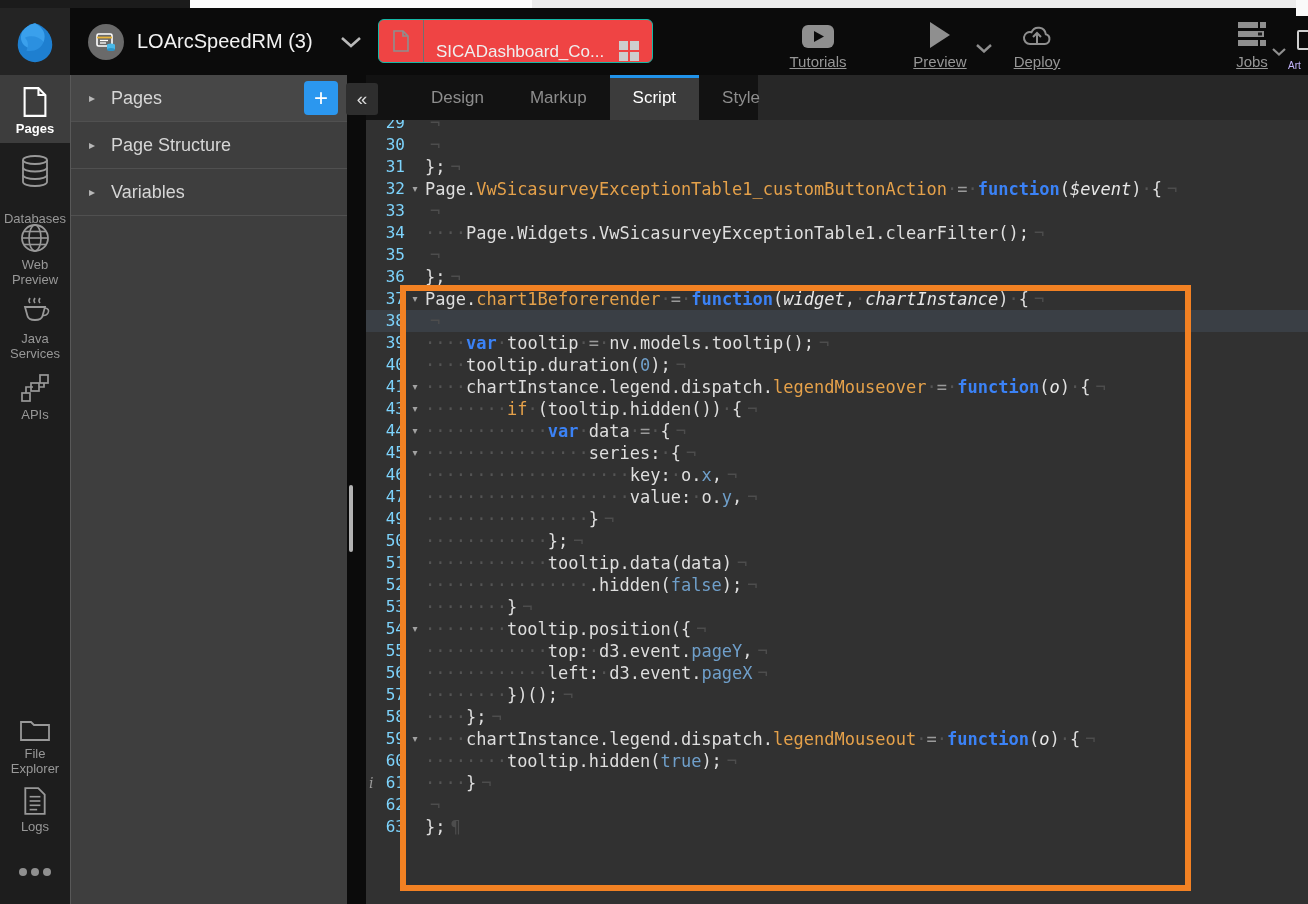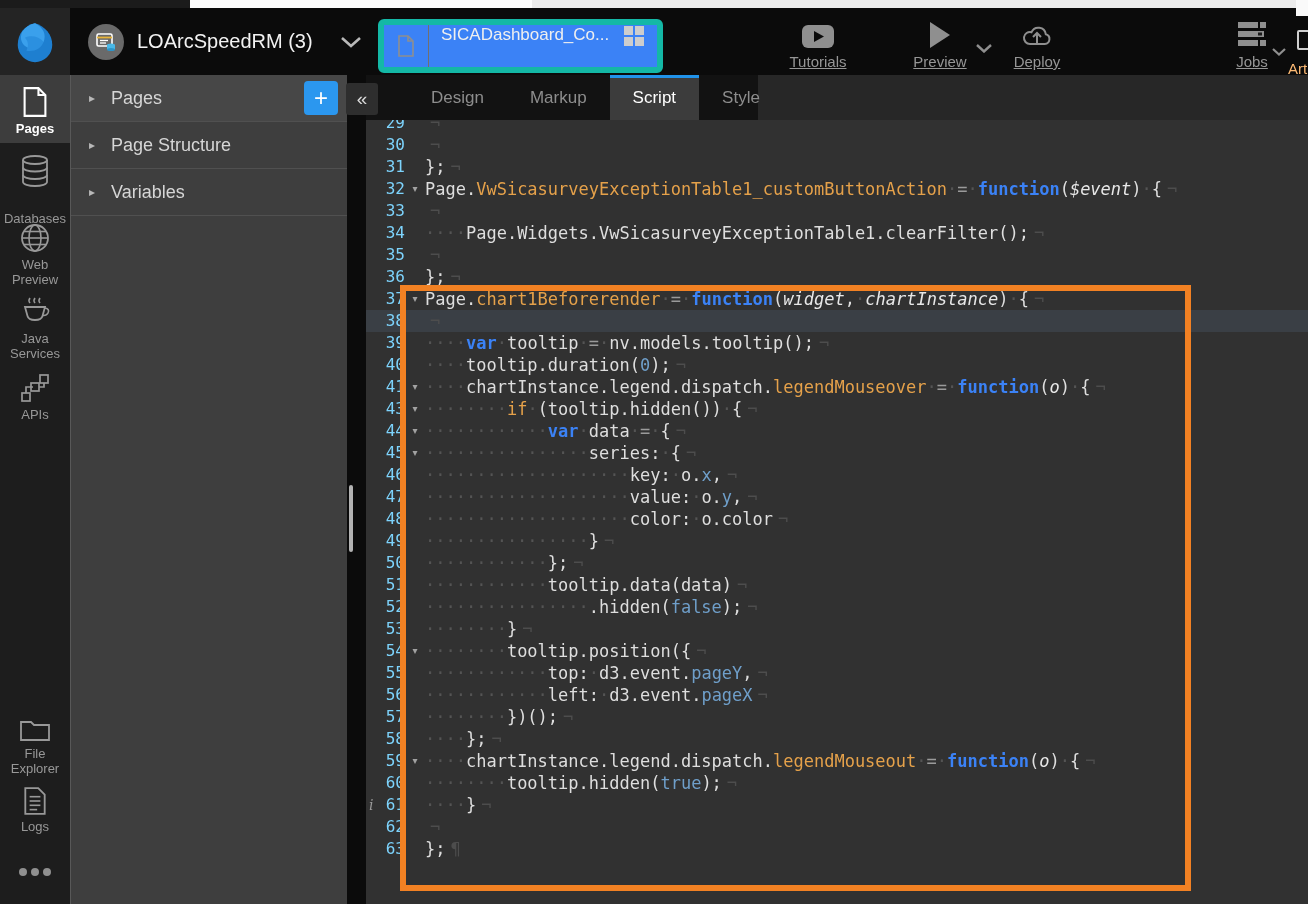--- a/index.html
+++ b/index.html
@@ -12,28 +12,28 @@
   .ts-white{position:absolute;top:0;left:190px;width:342px;height:8px;background:#fdfdfd;border-bottom:1px solid #d8d8d8;}
   .ts-corner{position:absolute;top:0;left:1296px;width:12px;height:16px;background:#fafafa;}
 
   
   header{position:absolute;top:8px;left:0;width:1172px;height:67px;background:#0b0b0b;}
   .logo-tile{position:absolute;left:0;top:0;width:70px;height:67px;background:#242424;display:flex;align-items:center;justify-content:center;}
   .project{position:absolute;left:88px;top:0;height:67px;display:flex;align-items:center;gap:13px;cursor:pointer;}
   .avatar{width:36px;height:36px;border-radius:50%;background:#6a6a6a;display:flex;align-items:center;justify-content:center;}
   .project-name{color:#f2f2f2;font-size:20px;}
   .chev{margin-left:14px;}
-  .page-tab{position:absolute;left:378px;top:11px;height:42px;border:6px solid #14b8a6;border-radius:6px;background:#3b82f6;display:flex;align-items:flex-start;cursor:pointer;}
+  .page-tab{position:absolute;left:378px;top:11px;height:42px;border:1px solid #14b8a6;border-radius:6px;background:#ef4444;display:flex;align-items:flex-end;cursor:pointer;}
   .page-tab .docbox{width:44px;height:42px;border-right:1px solid #707070;display:flex;align-items:center;justify-content:center;}
   .page-tab .label{color:#efefef;font-size:17px;padding:0 14px 0 12px;}
   .page-tab .gridbox{padding-right:12px;display:flex;align-items:center;}
   .hact{position:absolute;top:14px;display:flex;flex-direction:column;align-items:center;gap:5px;color:#969696;font-size:15px;cursor:pointer;text-decoration:underline;}
   .hact .ic{height:26px;display:flex;align-items:flex-end;justify-content:center;}
   .hchev{position:absolute;cursor:pointer;}
-  .art-label{position:absolute;left:1288px;top:52px;color:#fdba74;font-size:15px;white-space:nowrap;}
+  .art-label{position:absolute;left:1288px;top:52px;color:#c4b5fd;font-size:10px;white-space:nowrap;}
   .art-ic{position:absolute;left:1297px;top:22px;width:14px;height:16px;border:2px solid #cfcfcf;border-radius:2px;}
 
   
   .sidebar{position:absolute;left:0;top:75px;width:70px;height:829px;background:#1d1d1d;}
   .nav-item{position:absolute;left:0;width:70px;display:flex;flex-direction:column;align-items:center;gap:4px;color:#989898;font-size:13px;text-align:center;line-height:15px;cursor:pointer;}
   .nav-item svg{flex:none;}
   .nav-item.active{background:#3d3d3d;color:#ffffff;padding-top:12px;}
   .nav-lbl{max-width:64px;}
 
   
@@ -371,25 +371,20 @@
           <span class="ln">46</span>
           <span class="fold"></span>
           <span class="codetext"><span class="t-w">····················</span><span class="t-p">key:</span><span class="t-w">·</span><span class="t-p">o.</span><span class="t-b">x</span><span class="t-p">,</span><span class="eol">¬</span></span>
         </div>
         <div class="row">
           <span class="ln">47</span>
           <span class="fold"></span>
           <span class="codetext"><span class="t-w">····················</span><span class="t-p">value:</span><span class="t-w">·</span><span class="t-p">o.</span><span class="t-b">y</span><span class="t-p">,</span><span class="eol">¬</span></span>
         </div>
         <div class="row">
-          <span class="ln">48</span>
-          <span class="fold"></span>
-          <span class="codetext"><span class="t-w">····················</span><span class="t-p">color:</span><span class="t-w">·</span><span class="t-p">o.color</span><span class="eol">¬</span></span>
-        </div>
-        <div class="row">
           <span class="ln">49</span>
           <span class="fold"></span>
           <span class="codetext"><span class="t-w">················</span><span class="t-p">}</span><span class="eol">¬</span></span>
         </div>
         <div class="row">
           <span class="ln">50</span>
           <span class="fold"></span>
           <span class="codetext"><span class="t-w">············</span><span class="t-p">};</span><span class="eol">¬</span></span>
         </div>
         <div class="row">

